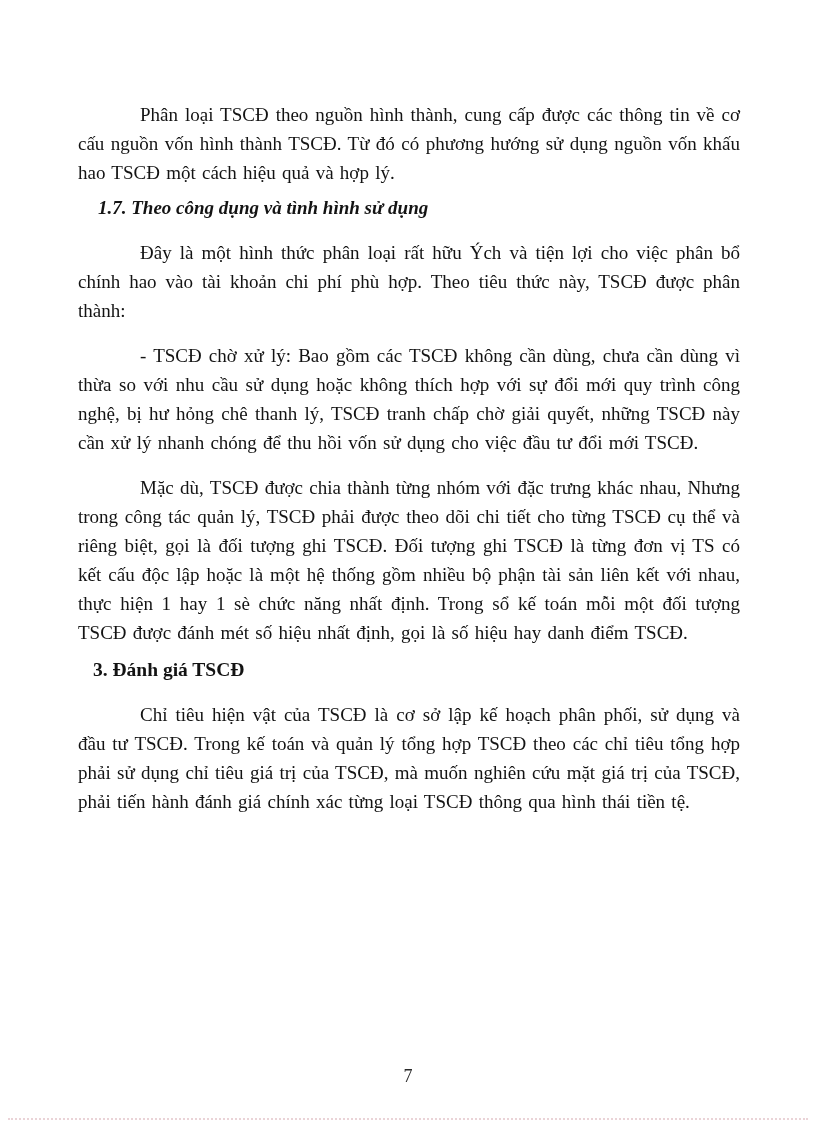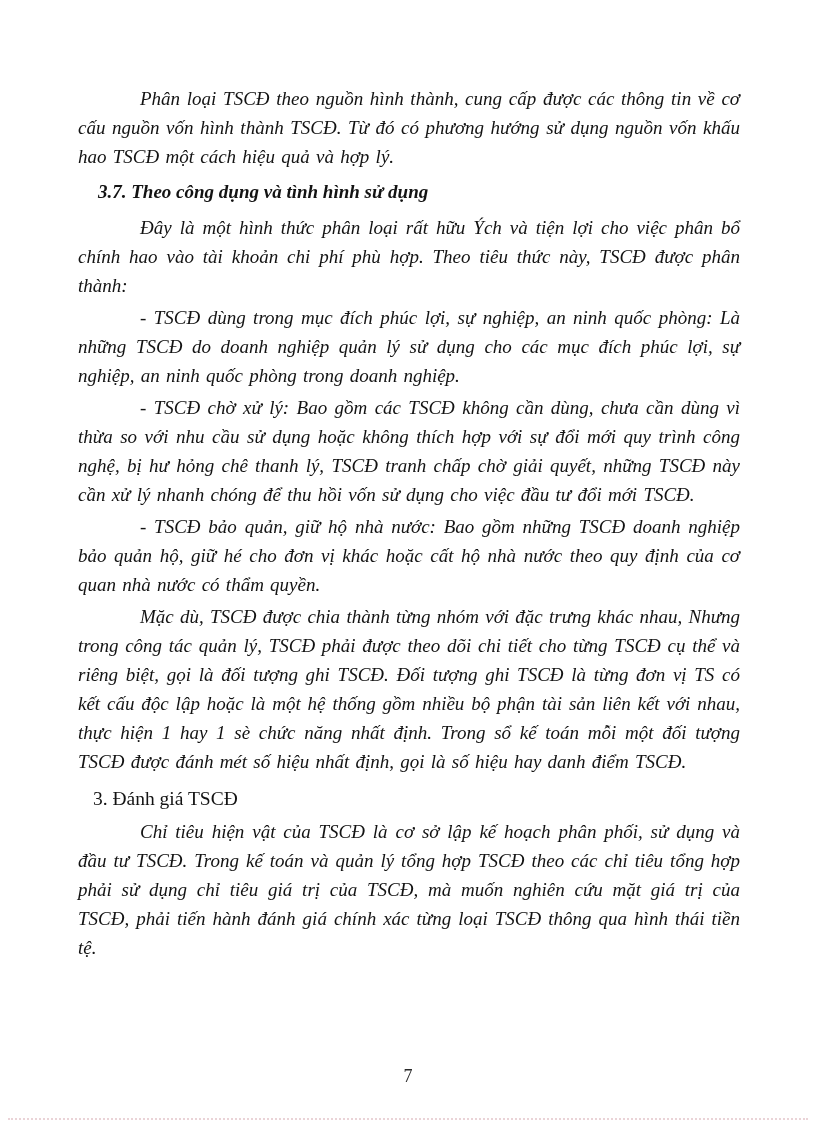--- a/index.html
+++ b/index.html
@@ -18,36 +18,35 @@
     line-height: 29px;
     color: #131313;
   }
   .content {
     position: absolute;
     top: 84px;
     left: 78px;
     width: 662px;
   }
   .body-para {
-    margin: 0 0 3px 0;
+    margin: 16px 0 3px 0;
     text-align: justify;
     text-indent: 62px;
     word-spacing: 1.5px;
-    font-style: italic;
   }
   .heading-sub {
     font-size: 19px;
     font-weight: bold;
     font-style: italic;
     line-height: 29px;
     margin: 6px 0 7px 20px;
   }
   .heading-sec {
     font-size: 19.5px;
-    font-weight: normal;
+    font-weight: bold;
     line-height: 29px;
     margin: 8px 0 4px 15px;
   }
   .page-footer {
     position: absolute;
     top: 1062px;
     left: 0;
     width: 816px;
     text-align: center;
     font-size: 18px;
@@ -64,30 +63,28 @@
 </style>
 </head>
 <body>
 
 <div class="page">
 
   <div class="content">
 
     <p class="body-para">Phân loại TSCĐ theo nguồn hình thành, cung cấp được các thông tin về cơ cấu nguồn vốn hình thành TSCĐ. Từ đó có phương hướng sử dụng nguồn vốn khấu hao TSCĐ một cách hiệu quả và hợp lý.</p>
 
-    <h2 class="heading-sub">3.7. Theo công dụng và tình hình sử dụng</h2>
+    <h2 class="heading-sub">1.7. Theo công dụng và tình hình sử dụng</h2>
 
     <p class="body-para">Đây là một hình thức phân loại rất hữu Ých và tiện lợi cho việc phân bổ chính hao vào tài khoản chi phí phù hợp. Theo tiêu thức này, TSCĐ được phân thành:</p>
 
 
-    <p class="body-para">- TSCĐ dùng trong mục đích phúc lợi, sự nghiệp, an ninh quốc phòng: Là những TSCĐ do doanh nghiệp quản lý sử dụng cho các mục đích phúc lợi, sự nghiệp, an ninh quốc phòng trong doanh nghiệp.</p>
 
     <p class="body-para">- TSCĐ chờ xử lý: Bao gồm các TSCĐ không cần dùng, chưa cần dùng vì thừa so với nhu cầu sử dụng hoặc không thích hợp với sự đổi mới quy trình công nghệ, bị hư hỏng chê thanh lý, TSCĐ tranh chấp chờ giải quyết, những TSCĐ này cần xử lý nhanh chóng để thu hồi vốn sử dụng cho việc đầu tư đổi mới TSCĐ.</p>
 
-    <p class="body-para">- TSCĐ bảo quản, giữ hộ nhà nước: Bao gồm những TSCĐ doanh nghiệp bảo quản hộ, giữ hé cho đơn vị khác hoặc cất hộ nhà nước theo quy định của cơ quan nhà nước có thẩm quyền.</p>
 
     <p class="body-para">Mặc dù, TSCĐ được chia thành từng nhóm với đặc trưng khác nhau, Nhưng trong công tác quản lý, TSCĐ phải được theo dõi chi tiết cho từng TSCĐ cụ thể và riêng biệt, gọi là đối tượng ghi TSCĐ. Đối tượng ghi TSCĐ là từng đơn vị TS có kết cấu độc lập hoặc là một hệ thống gồm nhiều bộ phận tài sản liên kết với nhau, thực hiện 1 hay 1 sè chức năng nhất định. Trong sổ kế toán mỗi một đối tượng TSCĐ được đánh mét số hiệu nhất định, gọi là số hiệu hay danh điểm TSCĐ.</p>
 
     <h2 class="heading-sec">3. Đánh giá TSCĐ</h2>
 
     <p class="body-para">Chỉ tiêu hiện vật của TSCĐ là cơ sở lập kế hoạch phân phối, sử dụng và đầu tư TSCĐ. Trong kế toán và quản lý tổng hợp TSCĐ theo các chỉ tiêu tổng hợp phải sử dụng chỉ tiêu giá trị của TSCĐ, mà muốn nghiên cứu mặt giá trị của TSCĐ, phải tiến hành đánh giá chính xác từng loại TSCĐ thông qua hình thái tiền tệ.</p>
 
   </div>
 
   <div class="page-footer">7</div>

